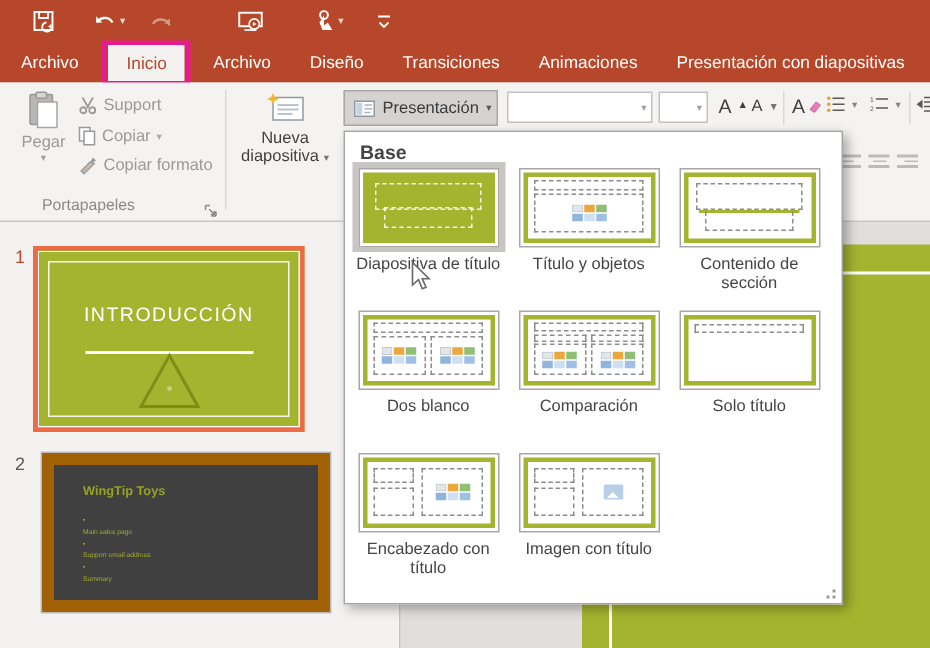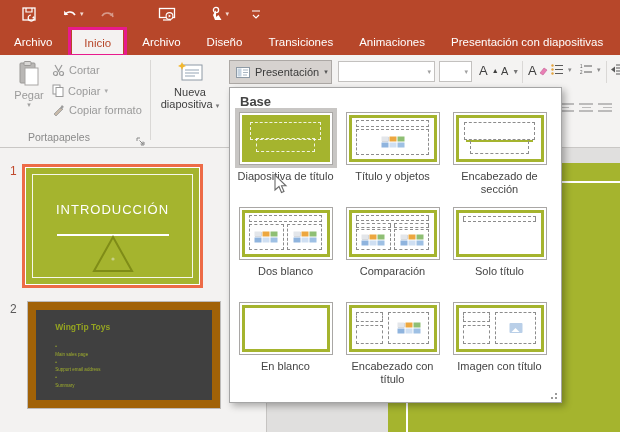--- a/index.html
+++ b/index.html
@@ -151,21 +151,21 @@
     <span class="disabled-txt" style="margin-top:2px">Pegar</span>
     <span style="font-size:7px; color:#a0a0a0;">▾</span>
   </div>
 
   <div class="row-item" style="left:52px; top:9px;">
     <svg width="13" height="12" viewBox="0 0 13 12">
         <path d="M3 1l4 7M10 1L6 8" stroke="#9a9a9a" stroke-width="1.2" fill="none"></path>
         <circle cx="3.5" cy="9.5" r="2" fill="none" stroke="#9a9a9a" stroke-width="1.2"></circle>
         <circle cx="9.5" cy="9.5" r="2" fill="none" stroke="#9a9a9a" stroke-width="1.2"></circle>
       </svg>
-    <span>Cortar</span>
+    <span>Support</span>
   </div>
   <div class="row-item" style="left:52px; top:29px;">
     <svg width="12" height="13" viewBox="0 0 12 13">
         <rect x="1" y="1" width="7" height="9" fill="#fff" stroke="#9a9a9a"></rect>
         <rect x="4" y="3.5" width="7" height="9" fill="#fff" stroke="#9a9a9a"></rect>
       </svg>
     <span>Copiar</span>
     <span style="font-size:7px; color:#aaa;">▾</span>
   </div>
   <div class="row-item" style="left:52px; top:49px;">
@@ -338,21 +338,21 @@
     <div class="gal-item">
       <div class="thumbwrap">
           <div class="thumb">
             <div class="mini frame">
         <div class="ph" style="left:7%; top:10%; right:7%; height:46%;"></div>
         <div class="gline" style="left:9%; right:9%; top:56%;"></div>
         <div class="ph" style="left:14%; top:58%; right:14%; height:30%; border-top:none;"></div>
       </div>
           </div>
         </div>
-      <div class="gal-label">Encabezado de sección</div>
+      <div class="gal-label">Contenido de sección</div>
     </div>
 
     <div class="gal-item">
       <div class="thumbwrap">
           <div class="thumb">
             <div class="mini frame">
         <div class="ph" style="left:5%; top:7%; right:5%; height:15%;"></div>
         <div class="ph" style="left:5%; top:28%; width:43%; bottom:8%;">
                 <div class="icl">
                   <i class="c1"></i>
@@ -416,28 +416,20 @@
       <div class="thumbwrap">
           <div class="thumb">
             <div class="mini frame">
         <div class="ph" style="left:5%; top:8%; right:5%; height:16%;"></div>
       </div>
           </div>
         </div>
       <div class="gal-label">Solo título</div>
     </div>
 
-    <div class="gal-item">
-      <div class="thumbwrap">
-          <div class="thumb">
-            <div class="mini frame"></div>
-          </div>
-        </div>
-      <div class="gal-label">En blanco</div>
-    </div>
 
     <div class="gal-item">
       <div class="thumbwrap">
           <div class="thumb">
             <div class="mini frame">
         <div class="ph" style="left:5%; top:10%; width:34%; height:26%;"></div>
         <div class="ph" style="left:5%; top:42%; width:34%; bottom:10%;"></div>
         <div class="ph" style="left:45%; top:10%; right:5%; bottom:10%;">
                 <div class="icl">
                   <i class="c1"></i>

